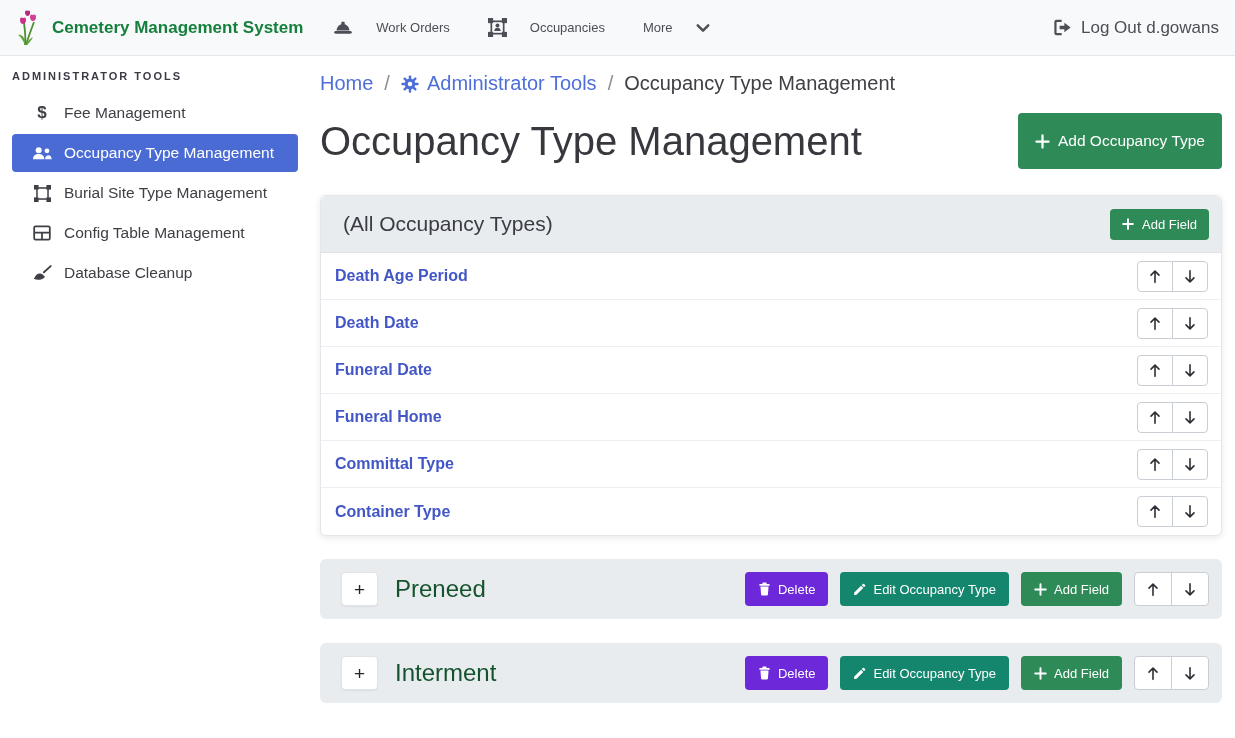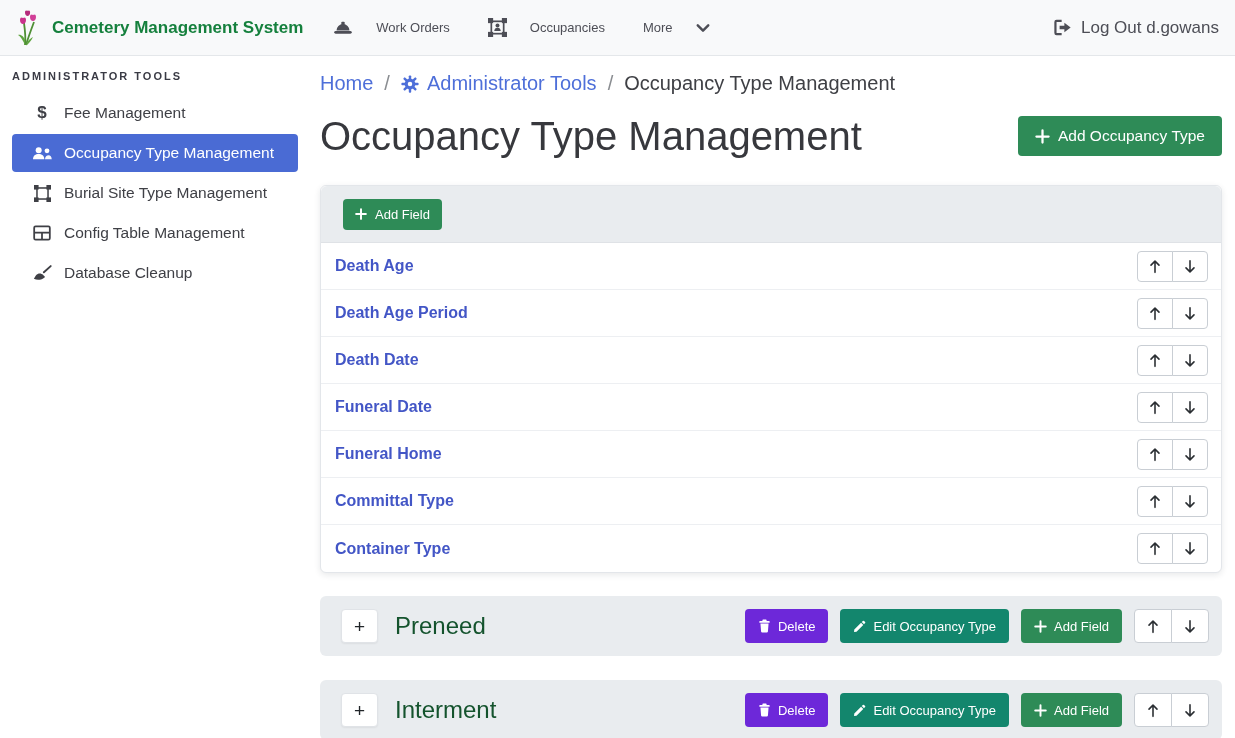--- a/index.html
+++ b/index.html
@@ -43,21 +43,21 @@
   
   .title-row { display:flex; align-items:center; justify-content:space-between; margin-top:18px; }
   .page-title { font-size:40px; font-weight:400; color:#37383d; line-height:1.15; }
 
   .btn { display:inline-flex; align-items:center; justify-content:center; gap:8px;
     border:none; border-radius:4px; color:#fff; cursor:pointer;
     font-family:"Liberation Sans", sans-serif; }
   .btn-green { background:#2e8b57; }
   .btn-teal  { background:#13866d; }
   .btn-red   { background:#6d28d9; }
-  .btn-add-type { height:40px; padding:0 17px; font-size:15.5px;align-items:center; }
+  .btn-add-type { height:56px; padding:0 17px; font-size:15.5px;align-items:center; }
   .btn-small { height:31px; padding:0 12px; font-size:13px; }
   .btn-section { height:34px; padding:0 13px; font-size:13px; gap:7px; }
 
   
   .card { margin-top:26px; border:1px solid #e3e6ea; border-radius:6px;
     box-shadow:0 2px 6px rgba(33,40,50,.10); background:#fff; }
   .card-header { height:57px; background:#e9ecef; border-radius:6px 6px 0 0;
     border-bottom:1px solid #dfe2e6; display:flex; align-items:center;
     justify-content:space-between; padding:0 12px 0 22px; }
   .card-title { font-size:21px; color:#3a3b45; }
@@ -236,43 +236,29 @@
       <button class="btn btn-green btn-add-type">
         <svg width="15" height="15" viewBox="0 0 16 16" fill="none">
           <path d="M8 1.5 V14.5 M1.5 8 H14.5" stroke="#fff" stroke-width="2.4" stroke-linecap="round"></path>
         </svg>
         <span>Add Occupancy Type</span>
       </button>
     </div>
 
     <section class="card">
       <div class="card-header">
+        <span class="card-title">(All Occupancy Types)</span>
         <button class="btn btn-green btn-small">
           <svg width="12" height="12" viewBox="0 0 16 16" fill="none">
             <path d="M8 1.5 V14.5 M1.5 8 H14.5" stroke="#fff" stroke-width="2.6" stroke-linecap="round"></path>
           </svg>
           <span>Add Field</span>
         </button>
       </div>
       <div id="field-rows">
-  <div class="field-row">
-    <a class="field-link">Death Age</a>
-    <div class="arrow-group">
-      <button class="arrow-btn">
-        <svg width="14" height="15" viewBox="0 0 16 18" fill="none">
-          <path d="M8 16 V3 M3.2 7.4 L8 2.6 L12.8 7.4" stroke="#2b2f33" stroke-width="1.9" stroke-linecap="round" stroke-linejoin="round"></path>
-        </svg>
-      </button>
-      <button class="arrow-btn">
-        <svg width="14" height="15" viewBox="0 0 16 18" fill="none">
-          <path d="M8 2 V15 M3.2 10.6 L8 15.4 L12.8 10.6" stroke="#2b2f33" stroke-width="1.9" stroke-linecap="round" stroke-linejoin="round"></path>
-        </svg>
-      </button>
-    </div>
-  </div>
 
   <div class="field-row">
     <a class="field-link">Death Age Period</a>
     <div class="arrow-group">
       <button class="arrow-btn">
         <svg width="14" height="15" viewBox="0 0 16 18" fill="none">
           <path d="M8 16 V3 M3.2 7.4 L8 2.6 L12.8 7.4" stroke="#2b2f33" stroke-width="1.9" stroke-linecap="round" stroke-linejoin="round"></path>
         </svg>
       </button>
       <button class="arrow-btn">

